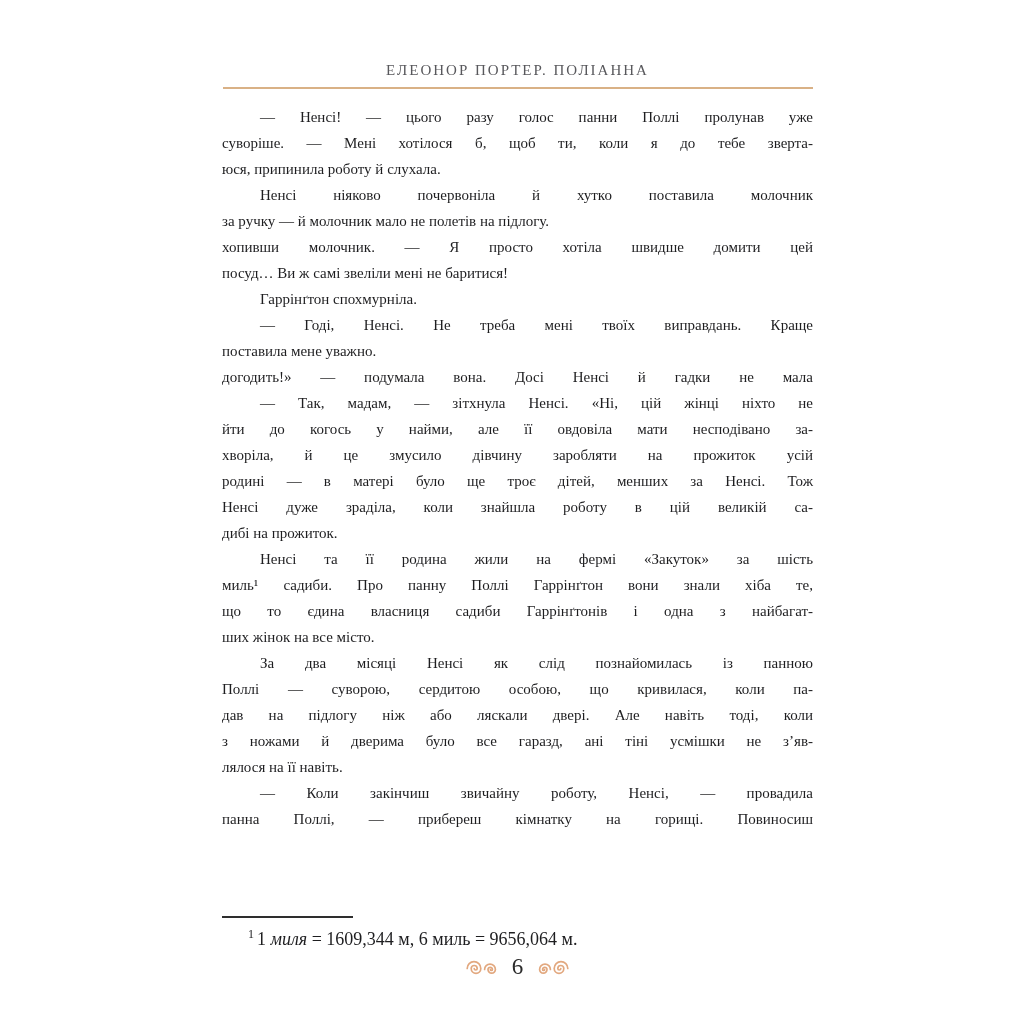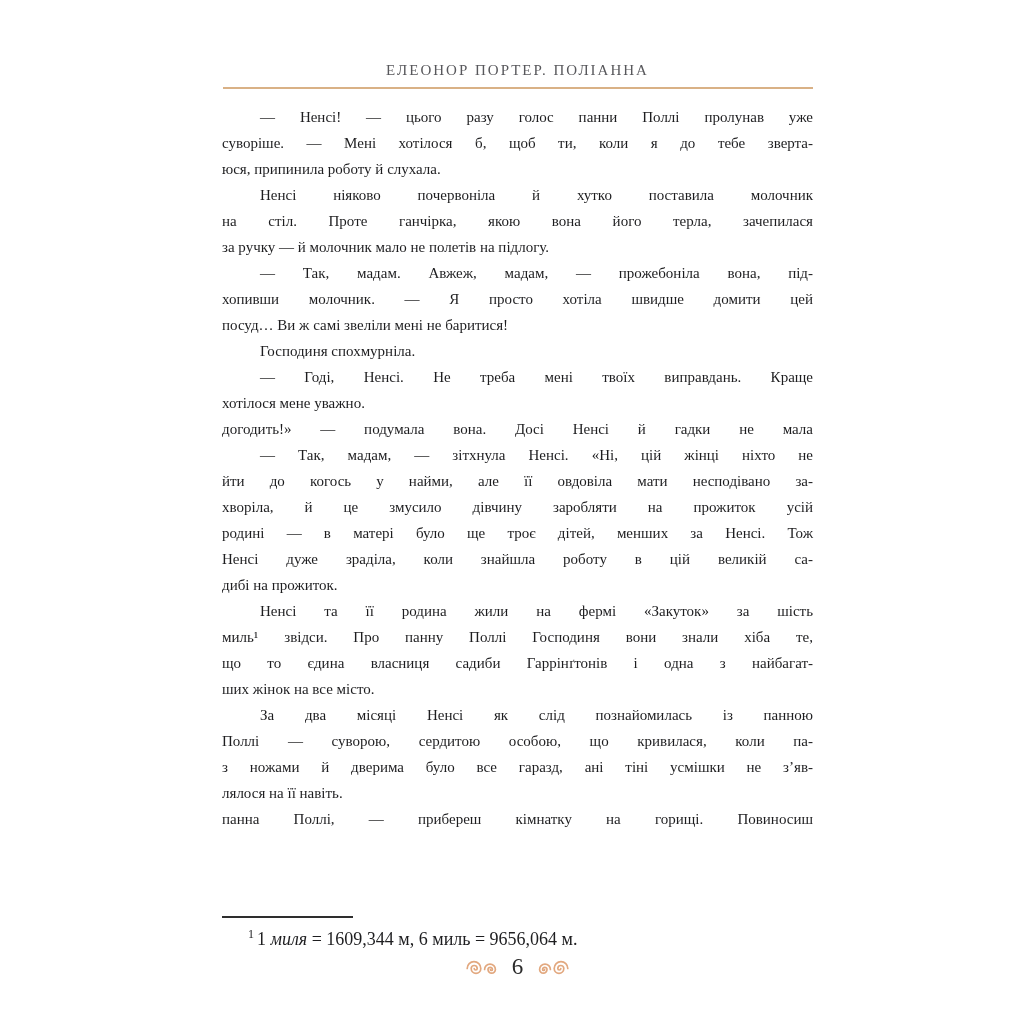--- a/index.html
+++ b/index.html
@@ -73,43 +73,43 @@
 
   <div class="running-head">ЕЛЕОНОР ПОРТЕР. ПОЛІАННА</div>
 
   <div class="head-rule"></div>
 
   <div class="body-text">
       <div class="line para-first">— Ненсі! — цього разу голос панни Поллі пролунав уже</div>
       <div class="line">суворіше. — Мені хотілося б, щоб ти, коли я до тебе зверта-</div>
       <div class="line para-last">юся, припинила роботу й слухала.</div>
       <div class="line para-first">Ненсі ніяково почервоніла й хутко поставила молочник</div>
-      <div class="line">на стіл. Проте ганчірка, якою вона його терла, зачепилася</div>
       <div class="line para-last">за ручку — й молочник мало не полетів на підлогу.</div>
-      <div class="line para-first">— Так, мадам. Авжеж, мадам, — прожебоніла вона, під-</div>
       <div class="line">хопивши молочник. — Я просто хотіла швидше домити цей</div>
       <div class="line para-last">посуд… Ви ж самі звеліли мені не баритися!</div>
-      <div class="line para-first para-last">Господиня спохмурніла.</div>
+      <div class="line para-first para-last">Гаррінґтон спохмурніла.</div>
       <div class="line para-first">— Годі, Ненсі. Не треба мені твоїх виправдань. Краще</div>
-      <div class="line para-last">хотілося мене уважно.</div>
+      <div class="line para-last">поставила мене уважно.</div>
       <div class="line">догодить!» — подумала вона. Досі Ненсі й гадки не мала</div>
       <div class="line para-first">— Так, мадам, — зітхнула Ненсі. «Ні, цій жінці ніхто не</div>
       <div class="line">йти до когось у найми, але її овдовіла мати несподівано за-</div>
       <div class="line">хворіла, й це змусило дівчину заробляти на прожиток усій</div>
       <div class="line">родині — в матері було ще троє дітей, менших за Ненсі. Тож</div>
       <div class="line">Ненсі дуже зраділа, коли знайшла роботу в цій великій са-</div>
       <div class="line para-last">дибі на прожиток.</div>
       <div class="line para-first">Ненсі та її родина жили на фермі «Закуток» за шість</div>
-      <div class="line">миль¹ звідси. Про панну Поллі Господиня вони знали хіба те,</div>
+      <div class="line">миль¹ садиби. Про панну Поллі Гаррінґтон вони знали хіба те,</div>
       <div class="line">що то єдина власниця садиби Гаррінґтонів і одна з найбагат-</div>
       <div class="line para-last">ших жінок на все місто.</div>
       <div class="line para-first">За два місяці Ненсі як слід познайомилась із панною</div>
       <div class="line">Поллі — суворою, сердитою особою, що кривилася, коли па-</div>
+      <div class="line">дав на підлогу ніж або ляскали двері. Але навіть тоді, коли</div>
       <div class="line">з ножами й дверима було все гаразд, ані тіні усмішки не з’яв-</div>
       <div class="line para-last">лялося на її навіть.</div>
+      <div class="line para-first">— Коли закінчиш звичайну роботу, Ненсі, — провадила</div>
       <div class="line">панна Поллі, — прибереш кімнатку на горищі. Повиносиш</div>
     </div>
 
   <div class="footnote-rule"></div>
 
   <div class="footnote"><sup>1</sup><span>1</span> <i>миля</i> <span>= 1609,344 м, 6 миль = 9656,064 м.</span></div>
 
   <div class="page-footer">
     <svg class="ornament" width="36" height="20" viewBox="0 0 36 20">
       <path d="M 1.2 11.5 A 6.8 6.8 0 1 1 14.8 11.5 A 4.8 4.8 0 1 1 5.2 11.5 A 3 3 0 1 1 11.2 11.5 A 1.5 1.5 0 1 1 8.2 11.5"></path>

